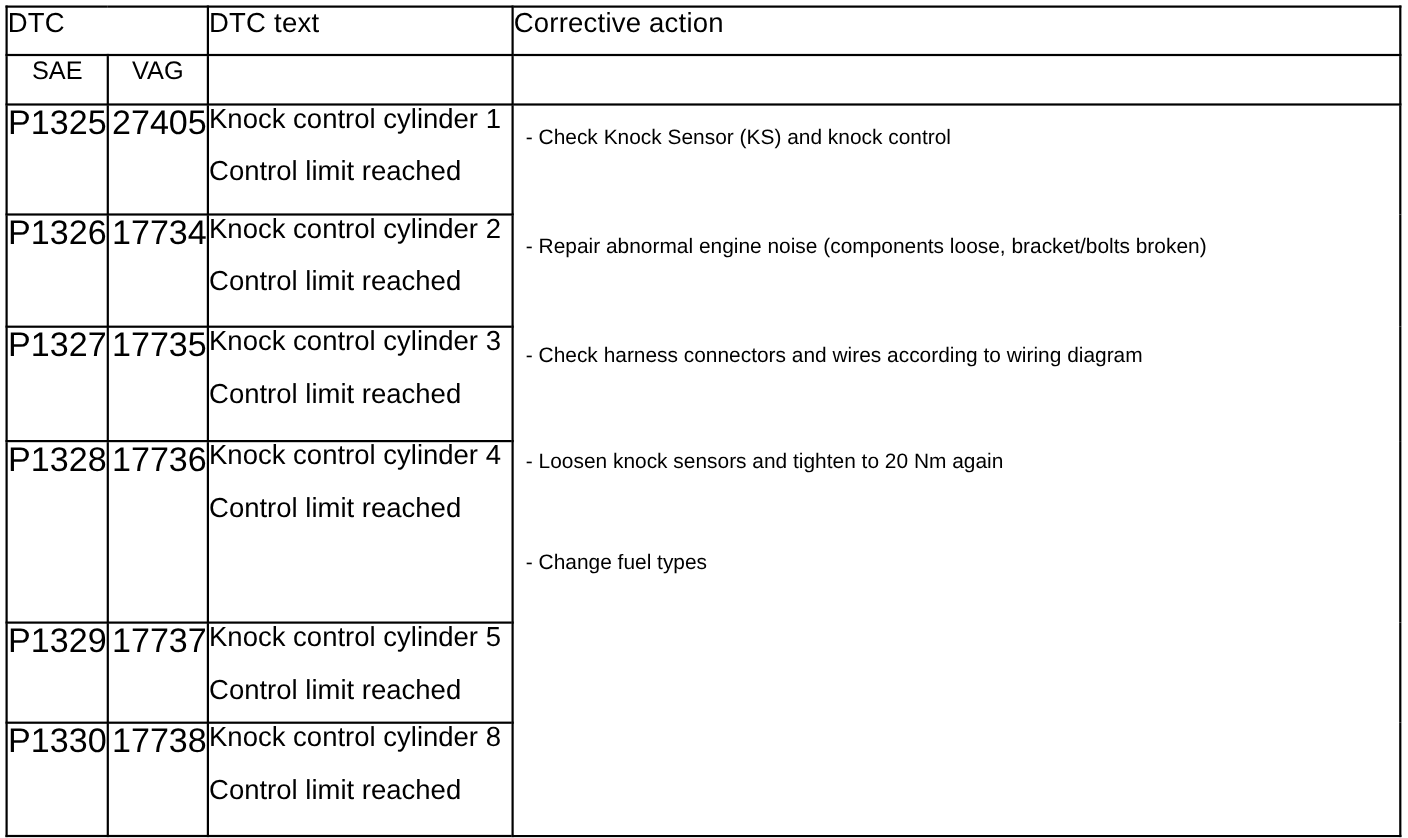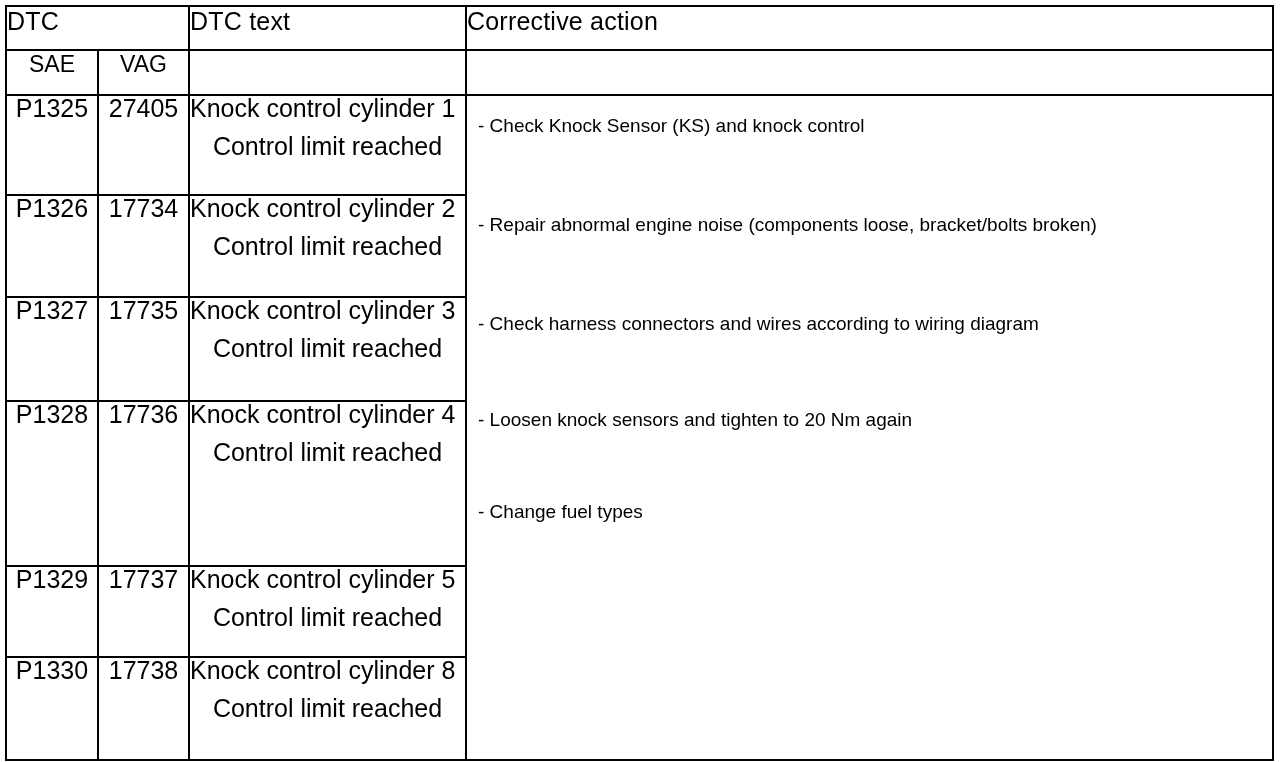--- a/index.html
+++ b/index.html
@@ -60,36 +60,35 @@
     text-align: center;
     vertical-align: middle;
     font-size: 23px;
     height: 43px;
     border-radius: 13px;
   }
   .hdr-blank { height: 43px; }
 
   
   .cell-code {
-    font-size: 25px;
-    text-align: center;
+    font-size: 31px;
+    text-align: right;
     padding: 7px 0 0 10px;
     line-height: 1.0;
     white-space: nowrap;
   }
   .cell-text {
     font-size: 25px;
     text-align: left;
     padding: 7px 0 0 11px;
     line-height: 1.0;
     white-space: nowrap;
   }
   .cell-text .line2 {
-    margin-top: 13px;
-    text-align: center;
+    margin-top: 23px;
   }
 
   
   .cell-action {
     position: relative;
     padding: 0;
   }
   .action-list {
     position: relative;
     width: 100%;

